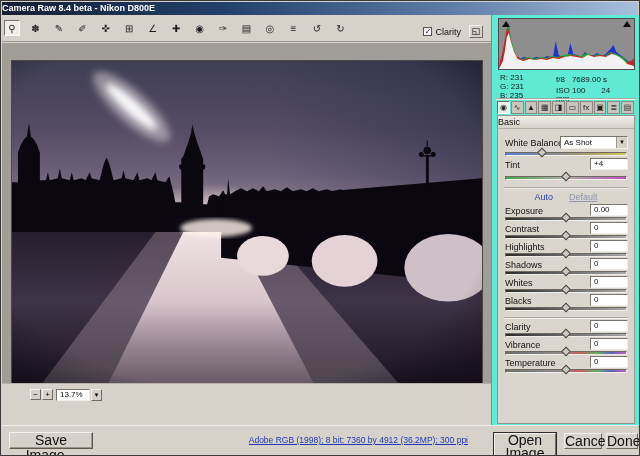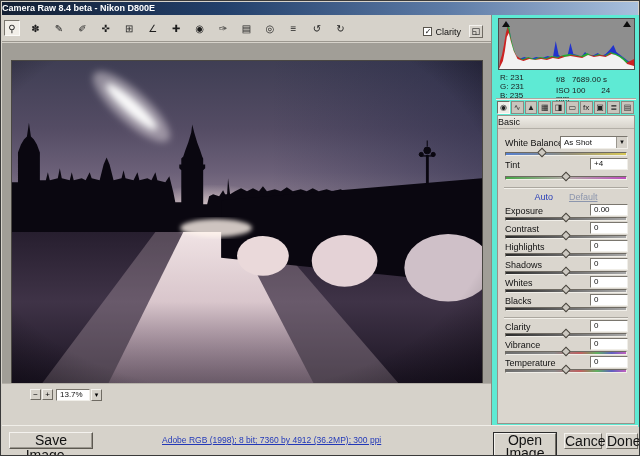--- a/index.html
+++ b/index.html
@@ -60,21 +60,21 @@
   .strack.vib{background:linear-gradient(to right,#6e6e6e 0%,#8a8a8a 40%,#c06060 62%,#60b060 76%,#6060c0 88%,#c060c0 100%);}
   .thumb{position:absolute;left:var(--pos,50%);top:-4px;width:7px;height:7px;background:#ccc8c0;border:1px solid #46423a;transform:translateX(-50%) rotate(45deg);}
   .sep{height:2px;margin:4px 1px 3px 1px;border-top:1px solid #aba79f;border-bottom:1px solid #f2f0ea;}
   .autorow{height:13px;text-align:center;font-size:9px;margin-top:1px;}
   .autolink{color:#2a3fb8;margin:0 8px;}
   .deflink{color:#8c96ad;text-decoration:underline;margin:12px 8px;}
   
   .footer{position:absolute;left:1px;right:1px;bottom:1px;height:29px;background:#d6d2ca;border-top:1px solid #f0eee8;}
   .btn{position:absolute;background:#d6d2ca;border:1px solid;border-color:#f4f2ee #6f6b63 #6f6b63 #f4f2ee;font-size:14px;text-align:center;color:#111;}
   .savebtn{left:7px;top:6px;width:84px;height:17px;line-height:15px;border-color:#f4f2ee #5c5850 #5c5850 #f4f2ee;box-shadow:inset -1px -1px 0 #9b978f;}
-  .wflink{position:absolute;left:160px;right:170px;top:9px;text-align:left;font-size:8.5px;color:#2238b8;text-decoration:underline;white-space:nowrap;}
+  .wflink{position:absolute;left:160px;right:170px;top:9px;text-align:right;font-size:8.5px;color:#2238b8;text-decoration:underline;white-space:nowrap;}
   .openbtn{left:492px;top:7px;width:62px;height:32px;line-height:13px;outline:1px solid #2c2c2c;}
   .cancelbtn{left:562px;top:7px;width:38px;height:16px;line-height:14px;}
   .donebtn{left:604px;top:7px;width:32px;height:16px;line-height:14px;}
 </style>
 </head>
 <body>
 
 <div class="window">
 
   <div class="titlebar">

